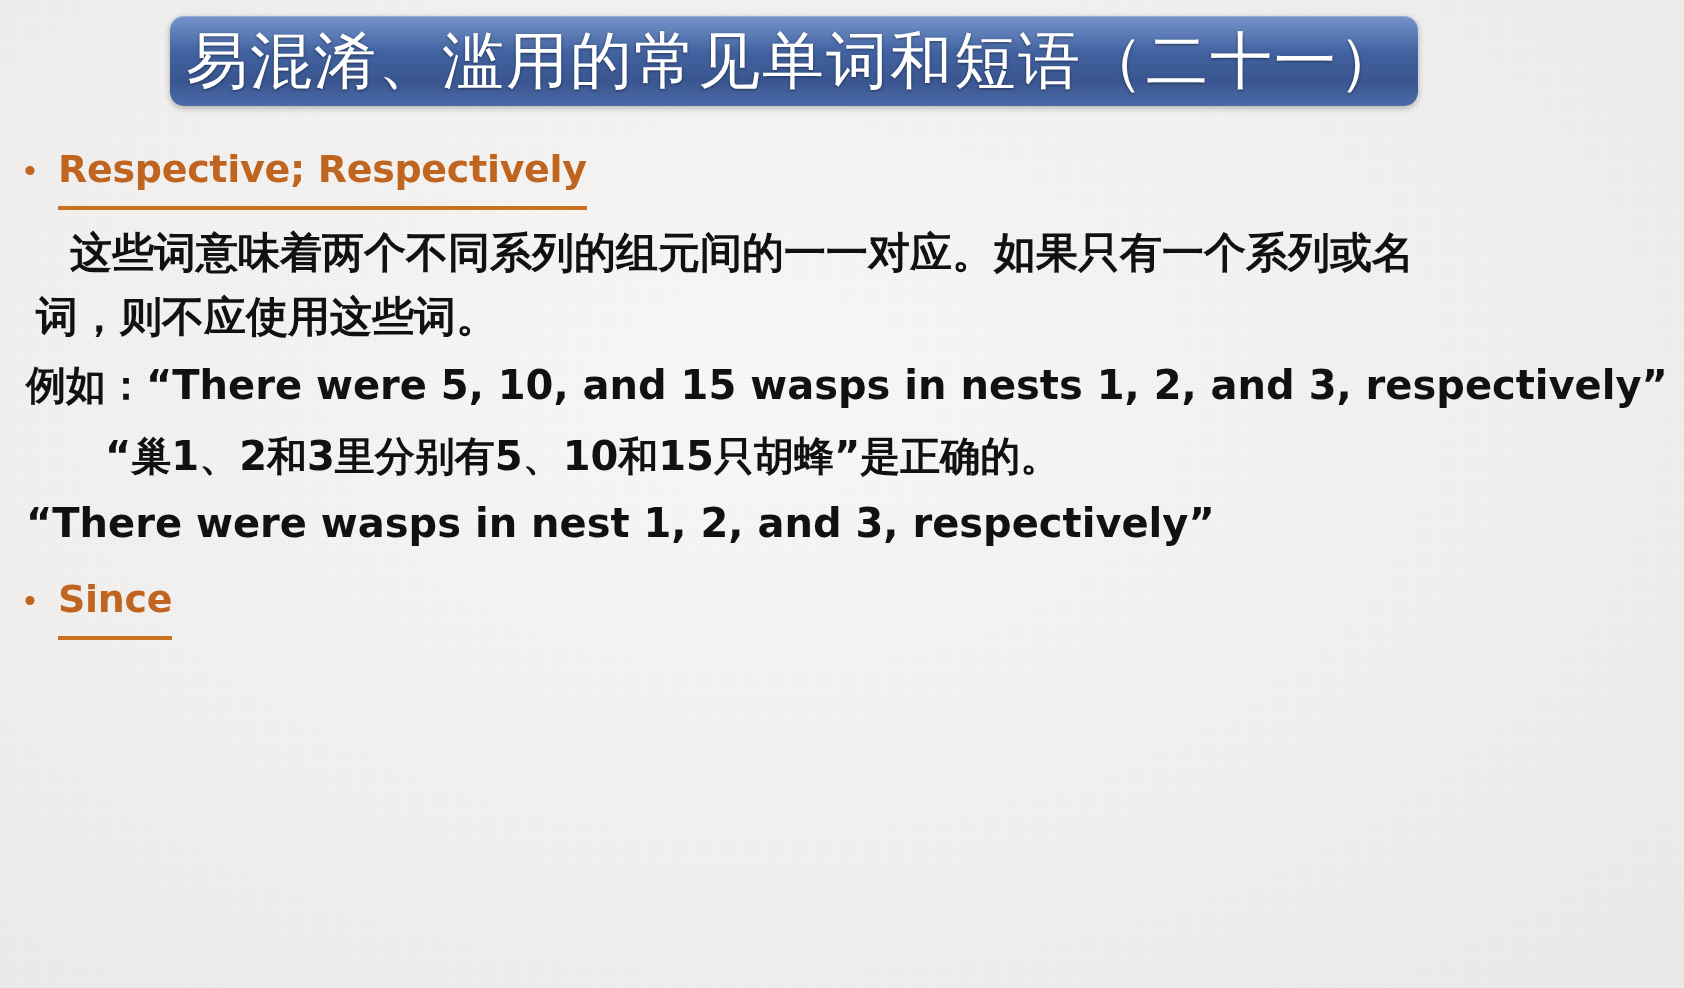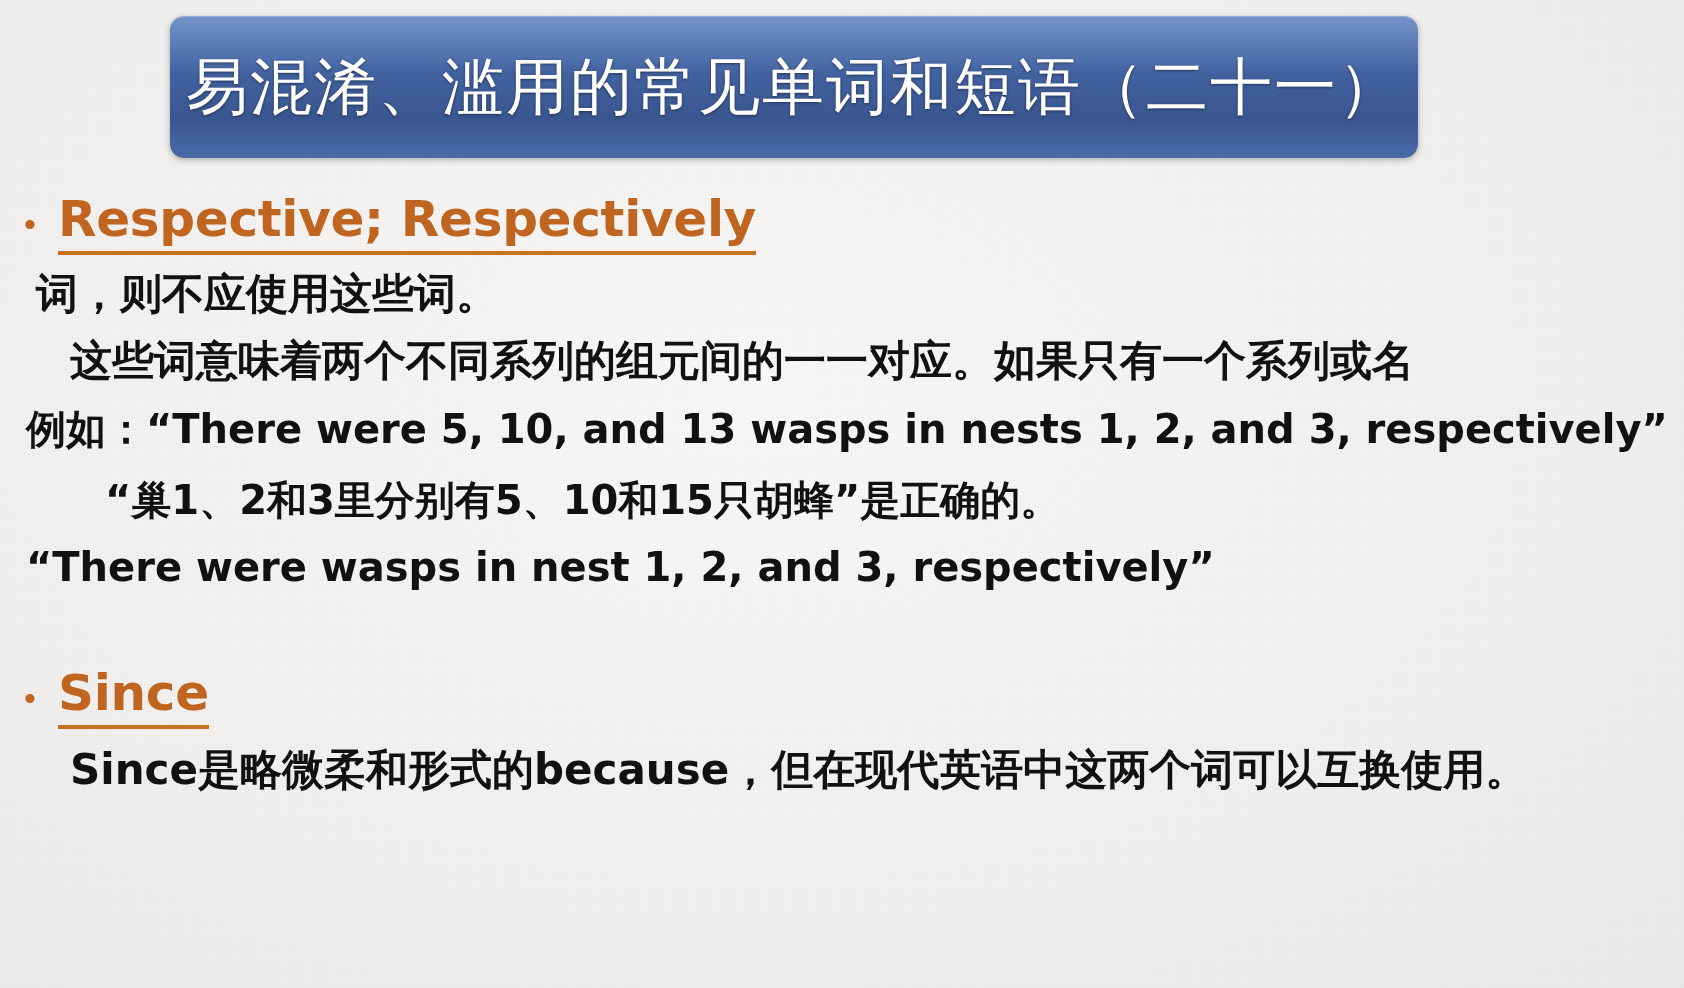--- a/index.html
+++ b/index.html
@@ -25,21 +25,21 @@
       radial-gradient(ellipse at 45% 40%, #faf8f7 0%, #f3f1ef 55%, #eceae8 100%);
     box-sizing: border-box;
   }
 
   
   #title-bar {
     position: absolute;
     left: 170px;
     top: 16px;
     width: 1248px;
-    height: 142px;
+    height: 90px;
     border-radius: 14px;
     background: linear-gradient(180deg, #5a7fc0 0%, #41619f 42%, #3a5690 72%, #4a6aa8 100%);
     box-shadow: 0 2px 6px rgba(0,0,0,0.28), inset 0 1px 0 rgba(255,255,255,0.25);
     display: flex;
     align-items: center;
     justify-content: center;
     overflow: hidden;
   }
   #title-bar::after {
     content: "";
@@ -76,29 +76,28 @@
   }
   .bullet-dot {
     color: #c0651f;
     font-size: 34px;
     line-height: 1;
     width: 34px;
     flex: 0 0 34px;
   }
   .heading {
     color: #c0651f;
-    font-size: 50px;
+    font-size: 38px;
     font-weight: bold;
     line-height: 1.05;
     border-bottom: 4px solid #c8721f;
-    padding-bottom: 5px;
+    padding-bottom: 16px;
     display: inline-block;
     white-space: nowrap;
     letter-spacing: -0.3px;
-    margin-top: 43px;
   }
 
   .para {
     color: #111111;
     font-size: 42px;
     line-height: 1.19;
     font-weight: 700;
     white-space: nowrap;
   }
   .para-cn {
@@ -135,39 +134,36 @@
     <div id="title-text">易混淆、滥用的常见单词和短语（二十一）</div>
   </div>
 
   <div id="body">
 
     <div class="bullet-row">
       <span class="bullet-dot">•</span>
       <span class="heading en">Respective; Respectively</span>
     </div>
 
+    <div class="para para-cn p-line">这些词意味着两个不同系列的组元间的一一对应。如果只有一个系列或名</div>
     <div class="para para-cn p-line2">词，则不应使用这些词。</div>
-    <div class="para para-cn p-line">这些词意味着两个不同系列的组元间的一一对应。如果只有一个系列或名</div>
 
     <div class="ex-line">
-      <span class="para-cn">例如：</span><span class="en">“</span><span class="en">There were 5, 10, and 13 wasps in nests  1, 2, and 3, </span><span class="en ital">respectively</span><span class="en">”</span>
+      <span class="para-cn">例如：</span><span class="en">“</span><span class="en">There were 5, 10, and 15 wasps in nests  1, 2, and 3, </span><span class="en ital">respectively</span><span class="en">”</span>
     </div>
 
     <div class="ex-line ex-indent">
       <span class="en">“</span><span class="para-cn">巢1、2和3里分别有5、10和15只胡蜂</span><span class="en">”</span><span class="para-cn">是正确的。</span>
     </div>
 
     <div class="ex-line ex-indent2">
       <span class="en">“</span><span class="en">There were wasps in nest 1, 2, and 3, </span><span class="en ital">respectively</span><span class="en">”</span>
     </div>
 
 
     <div class="bullet-row" id="since-row">
       <span class="bullet-dot">•</span>
       <span class="heading en">Since</span>
     </div>
 
-    <div class="para para-cn" id="since-para">
-      <span class="en ital">Since</span><span>是略微柔和形式的</span><span class="en ital">because</span><span>，但在现代英语中这两个词可以互换使用。</span>
-    </div>
 
   </div>
 </div>
 
 </body></html>

